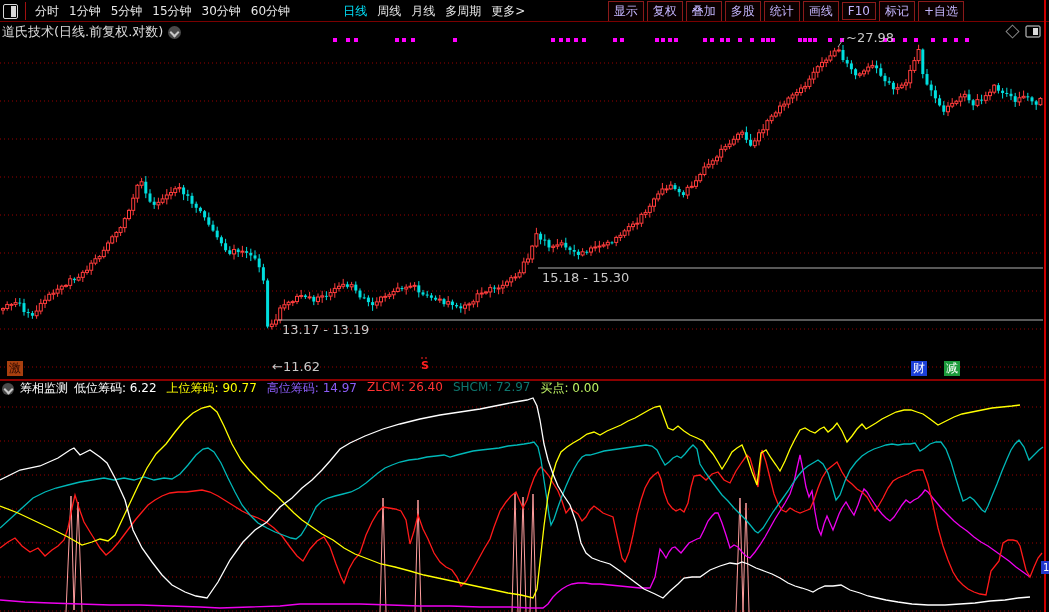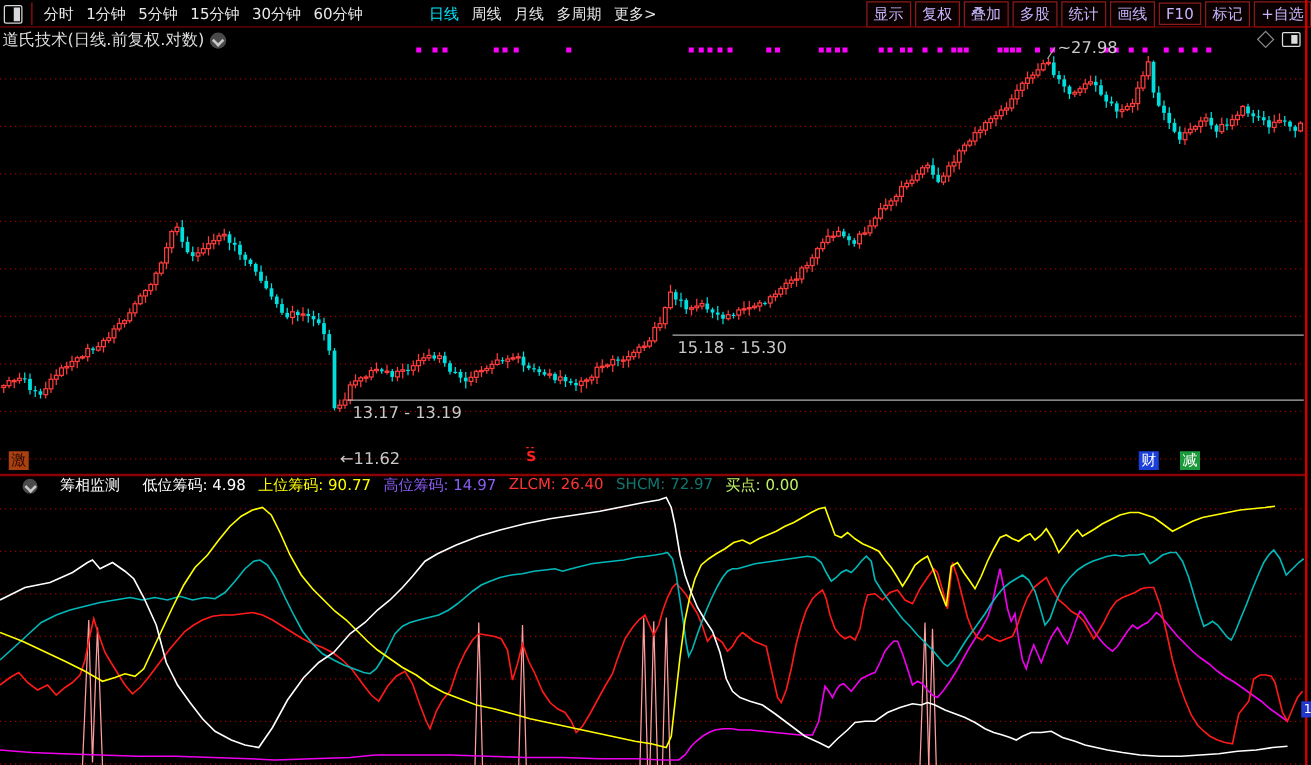--- a/index.html
+++ b/index.html
@@ -1,41 +1,41 @@
 <!DOCTYPE html>
 <html><head>
 <meta charset="utf-8">
 <style>
   html,body{margin:0;padding:0;background:#000;}
   body{width:1049px;height:612px;position:relative;overflow:hidden;
        font-family:"DejaVu Sans","Liberation Sans",sans-serif;}
   .abs{position:absolute;}
   
-  #toolbar{left:0;top:0;width:1049px;height:22px;display:flex;align-items:center;background:#000;}
+  #toolbar{left:0;top:0;width:964px;height:22px;display:flex;align-items:center;background:#000;}
   #tb-left-icon{width:13px;height:13px;border:1px solid #d8d8d8;border-radius:2px;margin:0 3px 0 3px;position:relative;}
   #tb-left-icon::after{content:"";position:absolute;right:1px;top:1px;bottom:1px;width:5px;background:#d8d8d8;}
   .tb-sep{width:1px;height:18px;background:#a01010;margin:0 4px;}
   .tb-item{color:#e8e8e8;font-size:12px;margin:0 5px;white-space:nowrap;cursor:default;}
   .tb-item.active{color:#00e5ff;margin-left:48px;}
   #tb-right{margin-left:auto;display:flex;align-items:center;gap:3px;padding-right:0;}
   .tb-btn{color:#c4b5fd;font-size:12px;border:1px solid #8a1a1a;background:#0a0000;
           padding:1px 5px;white-space:nowrap;cursor:default;}
   #toolbar-underline{left:0;top:21px;width:1049px;height:1px;background:#7a0000;}
   
   #chart-title-row{left:2px;top:24px;height:16px;display:flex;align-items:center;color:#ddd;font-size:13px;gap:5px;}
   .chev-circle{width:13px;height:13px;border-radius:50%;background:#4a4a4a;position:relative;display:inline-block;}
   .chev-circle::after{content:"";position:absolute;left:3px;top:3px;width:5px;height:5px;
        border-right:2px solid #c8c8c8;border-bottom:2px solid #c8c8c8;transform:rotate(45deg);}
   
   .badge{font-size:12px;width:16px;height:15px;line-height:15px;text-align:center;}
   
   #panel-sep{left:0;top:379px;width:1045px;height:2px;background:#8b0000;}
   #right-border{left:1044px;top:0;width:2px;height:612px;background:#cc0000;}
   
-  #ind-header{left:18px;top:382px;height:13px;display:flex;align-items:center;gap:18px;font-size:12px;white-space:nowrap;}
+  #ind-header{left:2px;top:382px;height:13px;display:flex;align-items:center;gap:6px;font-size:12px;white-space:nowrap;}
   #ind-header .chev-circle{width:12px;height:12px;}
   .ind-field{letter-spacing:0;}
   #page-badge{left:1041px;top:561px;background:#2238cc;color:#fff;font-size:10px;padding:0 2px;height:13px;line-height:13px;}
   svg{position:absolute;left:0;}
   text{font-family:"DejaVu Sans","Liberation Sans",sans-serif;}
 </style>
 </head>
 <body>
 
 <div id="toolbar" class="abs">
@@ -642,21 +642,21 @@
     <div class="badge abs" style="left: 944px; top: 361px; background: rgb(27, 154, 59); color: rgb(255, 255, 255);">减</div>
   </div>
 
 <div id="panel-sep" class="abs"></div>
 <div id="right-border" class="abs"></div>
 
 <div id="ind-header" class="abs">
   <span class="chev-circle"></span>
   <span style="color:#fff">筹相监测</span>
   <span id="ind-fields" style="display:flex;gap:10px;">
-      <span class="ind-field" style="color: rgb(255, 255, 255);">低位筹码: 4.98</span>
+      <span class="ind-field" style="color: rgb(255, 255, 255);">低位筹码: 6.22</span>
       <span class="ind-field" style="color: rgb(255, 255, 0);">上位筹码: 90.77</span>
       <span class="ind-field" style="color: #8b5cf6;">高位筹码: 14.97</span>
       <span class="ind-field" style="color: rgb(255, 51, 51);">ZLCM: 26.40</span>
       <span class="ind-field" style="color: #0f766e;">SHCM: 72.97</span>
       <span class="ind-field" style="color: #bef264;">买点: 0.00</span>
     </span>
 </div>
 
 <svg id="ind-svg" class="abs" width="1049" height="216" viewBox="0 396 1049 216" style="top:396px;">
     <line x1="0" y1="407" x2="1043" y2="407" stroke="#990000" stroke-width="1" stroke-dasharray="1 3"></line>

